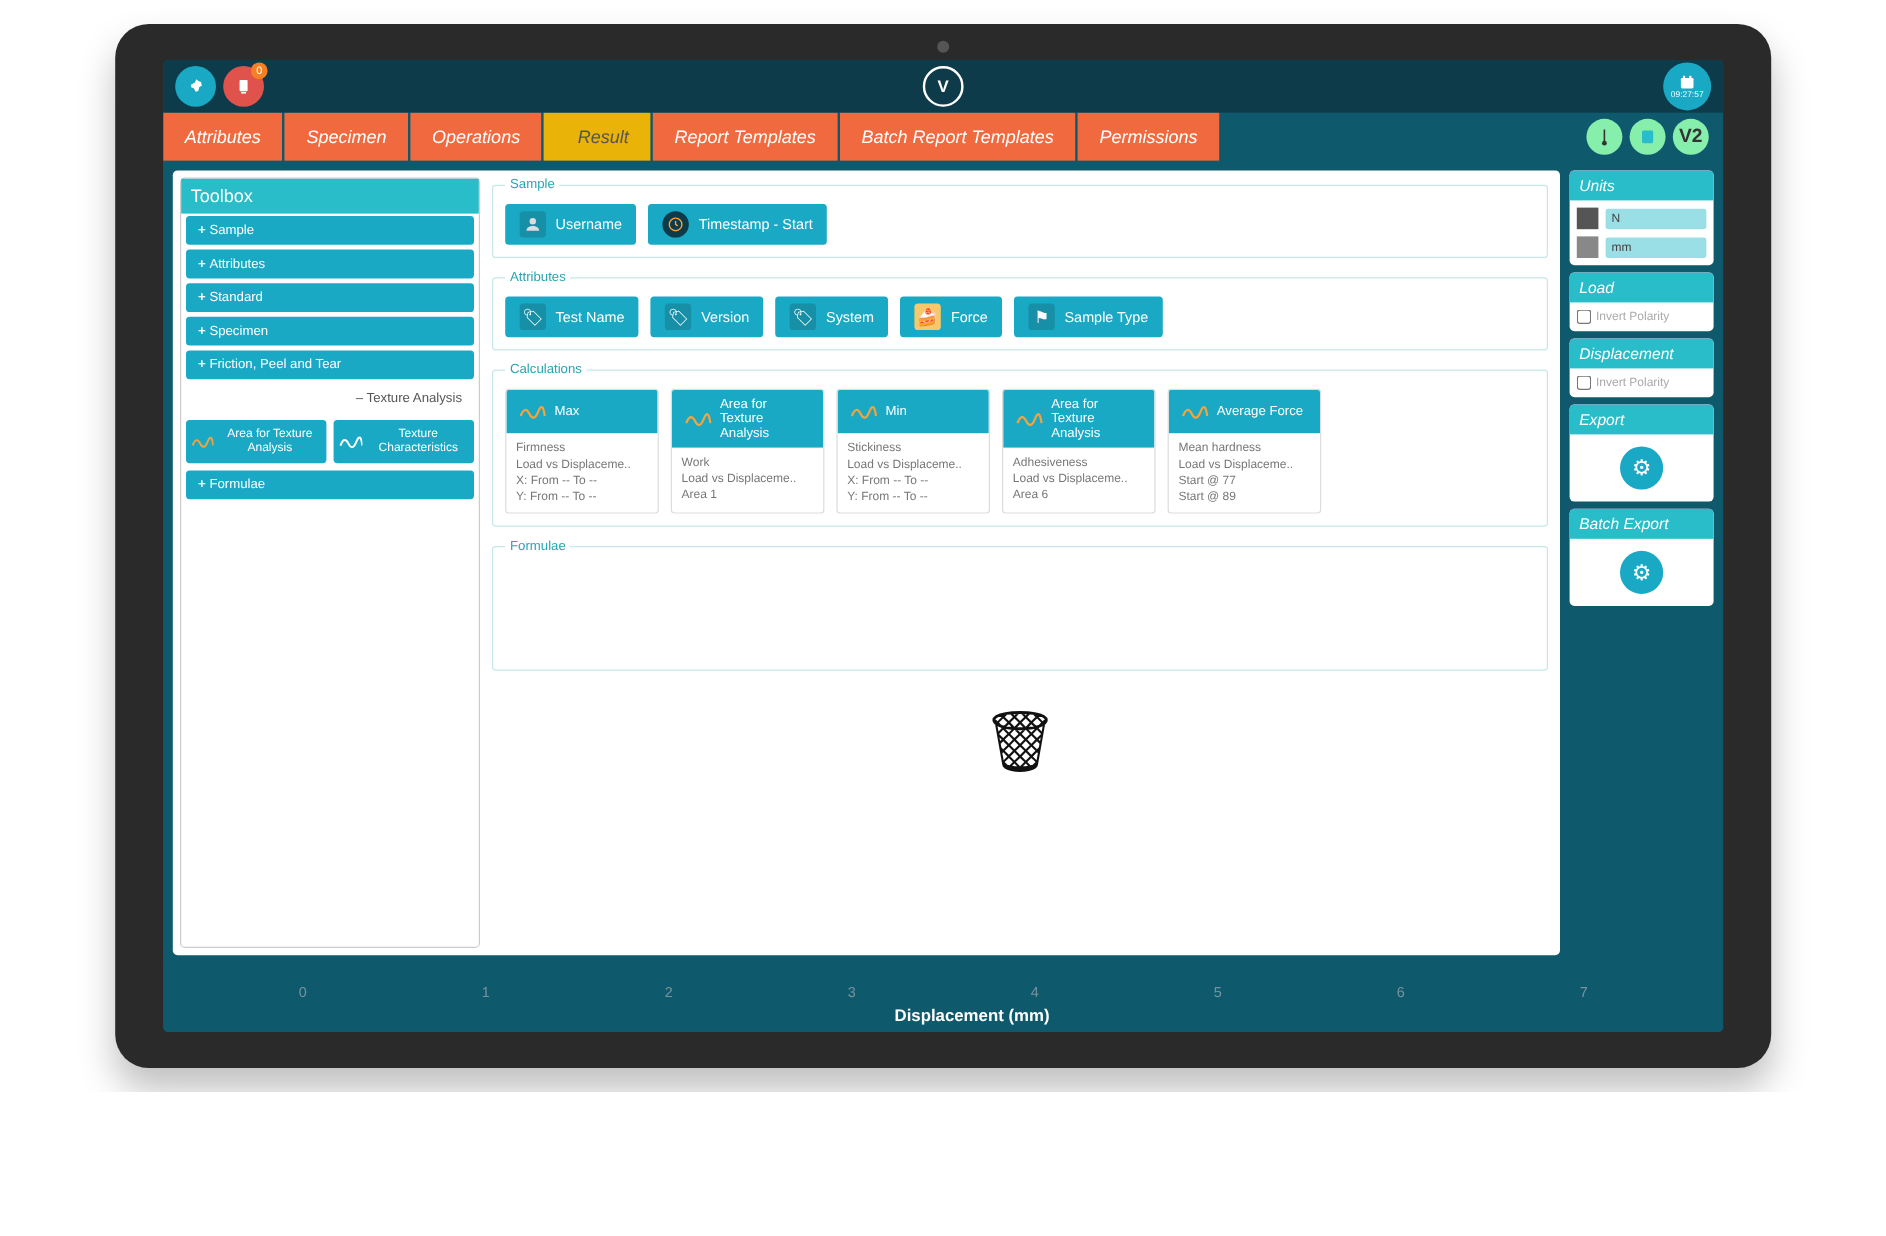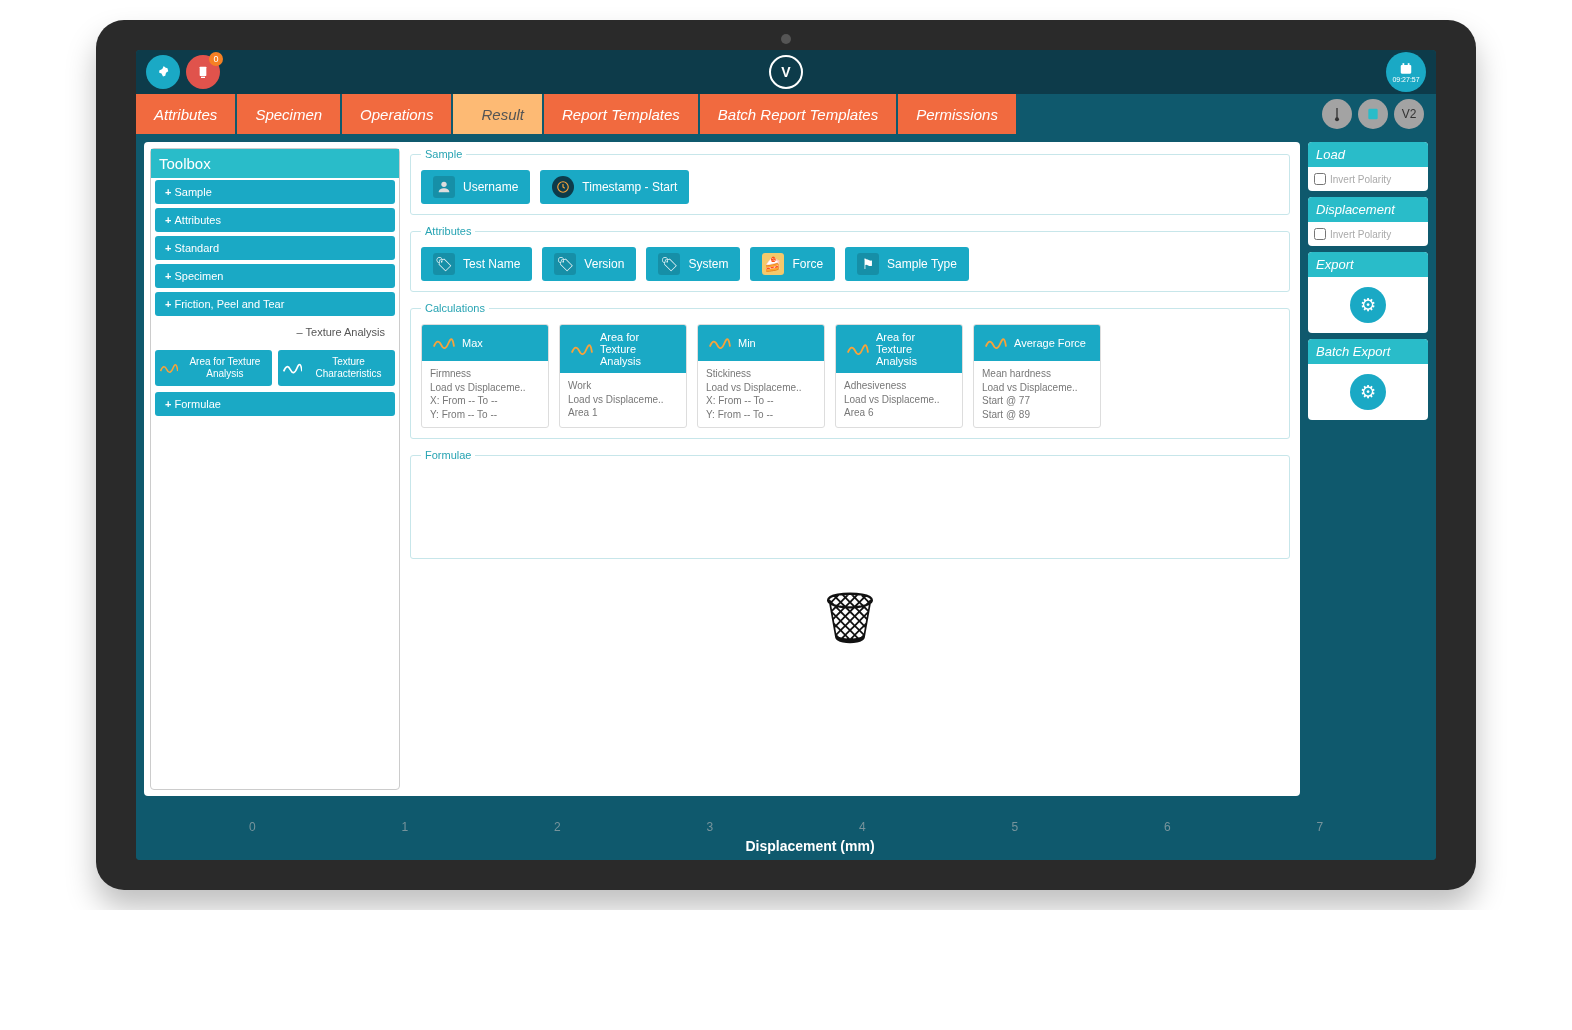--- a/index.html
+++ b/index.html
@@ -30,25 +30,25 @@
   .clock-btn { width: 40px; height: 40px; border-radius: 50%; background: #1aa9c5;
     display: flex; flex-direction: column; align-items: center; justify-content: center;
     color: #fff; font-size: 7px; }
   .clock-btn .time { font-size: 7px; }
 
   
   .tabs-row { height: 40px; background: #0f596d; display: flex; align-items: stretch;
     padding: 0 8px 0 0; gap: 2px; }
   .tab { background: #f16a3f; color: #fff; font-style: italic; padding: 0 18px;
     display: flex; align-items: center; font-size: 15px; cursor: pointer; }
-  .tab.active { background: #fdba74; color: #555; padding-left: 28px; }
+  .tab.active { background: #eab308; color: #555; padding-left: 28px; }
   .tabs-spacer { flex: 1; }
   .tabs-icons { display: flex; align-items: center; gap: 6px; padding-right: 4px; }
-  .circ-icon { width: 30px; height: 30px; border-radius: 50%; background: #a3a3a3;
-    display: flex; align-items: center; justify-content: center; font-size: 12px; color: #333; }
+  .circ-icon { width: 30px; height: 30px; border-radius: 50%; background: #86efac;
+    display: flex; align-items: center; justify-content: center; font-size: 16px; color: #333; font-weight: bold; }
 
   
   .app-body { flex: 1; display: flex; padding: 8px; gap: 8px; background: #0f596d; overflow: hidden; }
   .main-white { flex: 1; background: #fff; border-radius: 4px; display: flex; gap: 10px; padding: 6px; overflow: hidden; position: relative; }
 
   
   .toolbox { width: 250px; border: 1px solid #ccc; border-radius: 4px; display: flex; flex-direction: column; }
   .toolbox-header { background: #29bcc9; color: #fff; padding: 6px 8px; font-size: 15px; }
   .tool-item { background: #1aa9c5; color: #fff; font-size: 11px; padding: 6px 10px;
     margin: 2px 4px; border-radius: 3px; cursor: pointer; }
@@ -325,20 +325,33 @@
           </fieldset>
 
           <div class="trash-area">
             <span class="trash-icon">🗑</span>
           </div>
         </div>
       </div>
 
       <div class="right-panel">
         <div class="rp-block">
+          <div class="rp-header">Units</div>
+          <div class="rp-body">
+            <div class="unit-row">
+              <span class="unit-icon"></span>
+              <div class="unit-select">N</div>
+            </div>
+            <div class="unit-row">
+              <span class="unit-icon" style="background:#888"></span>
+              <div class="unit-select">mm</div>
+            </div>
+          </div>
+        </div>
+        <div class="rp-block">
           <div class="rp-header">Load</div>
           <div class="rp-body">
             <label class="rp-checkbox">
               <input type="checkbox" style="">
                 <span>Invert Polarity</span>
             </label>
           </div>
         </div>
         <div class="rp-block">
           <div class="rp-header">Displacement</div>

